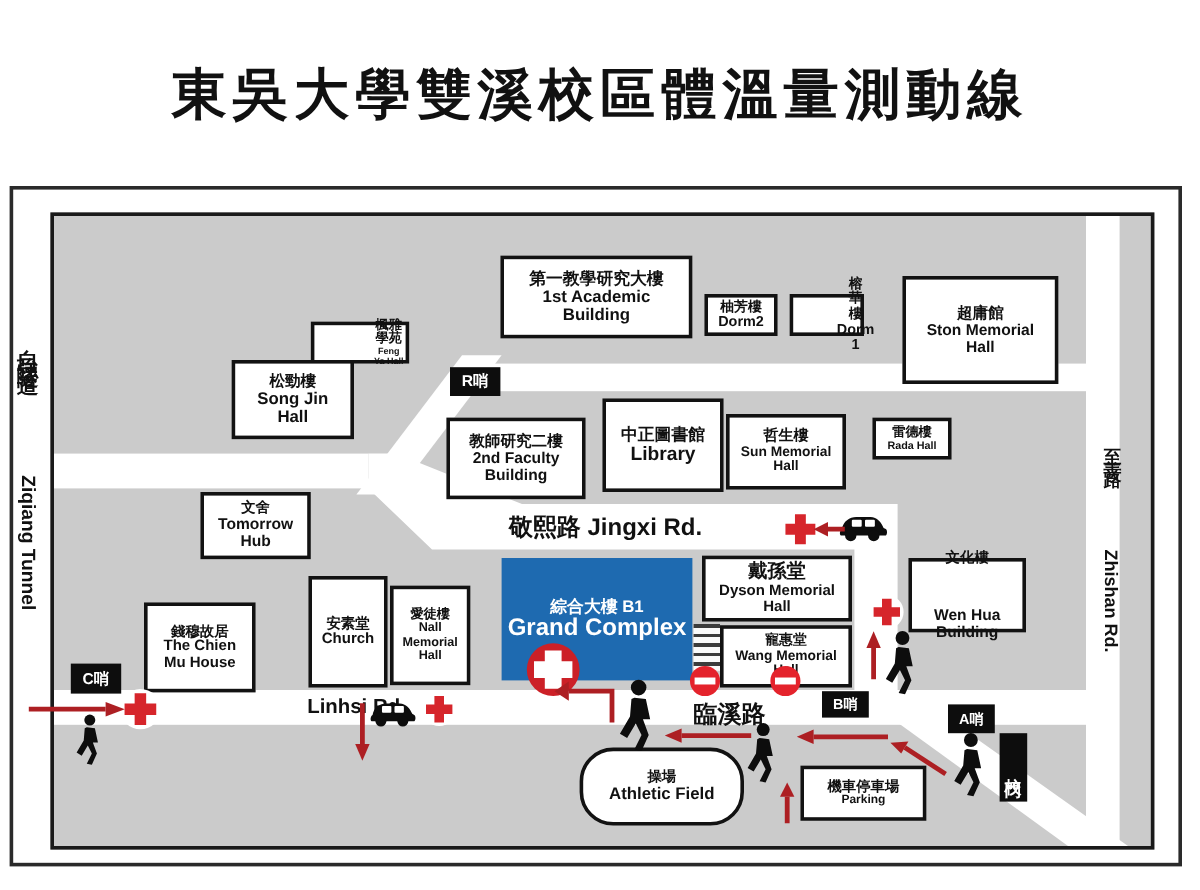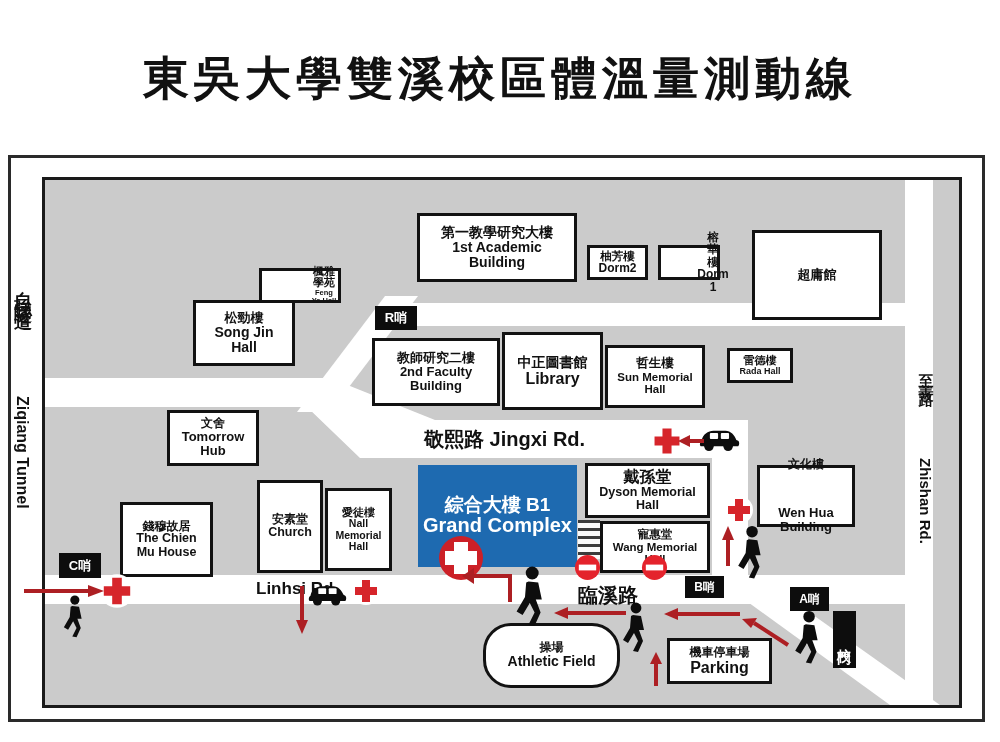--- a/index.html
+++ b/index.html
@@ -12,21 +12,21 @@
   .map-inner{position:absolute;left:42px;top:177px;width:914px;height:525px;
          border:3px solid #1a1a1a;background:#cbcbcb;}
   .roads{position:absolute;left:0;top:0;width:914px;height:525px;}
   
   .bldg{position:absolute;box-sizing:border-box;background:#fff;border:3px solid #121212;
         display:flex;flex-direction:column;align-items:center;justify-content:center;
         text-align:center;font-weight:bold;line-height:1.08;z-index:4;}
   .bldg .zh{font-size:13px;}
   .bldg .en{font-size:13px;}
   .bldg.blue{background:#1e6ab0;border:none;color:#fff;}
-  .bldg.blue .zh{font-size:19px;}
+  .bldg.blue .zh{font-size:14px;}
   .bldg.blue .en{font-size:20px;}
   .bldg.rounded{border-radius:28px;}
   
   .post{position:absolute;box-sizing:border-box;background:#0d0d0d;color:#fff;font-weight:bold;
         font-size:13px;display:flex;align-items:center;justify-content:center;z-index:6;}
   .post.vert{writing-mode:vertical-rl;text-orientation:upright;letter-spacing:3px;font-size:14px;}
   
   .roadlabel{position:absolute;font-weight:bold;z-index:5;white-space:nowrap;}
   .vtext-zh{position:absolute;writing-mode:vertical-rl;text-orientation:upright;
         font-weight:bold;z-index:5;}
@@ -88,23 +88,24 @@
     <div class="en" style="font-size:12px;">Dorm2</div>
   </div>
 
   <div class="bldg" style="left:658px;top:245px;width:62px;height:35px;padding-left:48px;">
     <div class="zh" style="font-size:11.5px;">榕華樓</div>
     <div class="en" style="font-size:12px;">Dorm 1</div>
   </div>
 
   <div class="bldg" style="left:752px;top:230px;width:130px;height:90px;">
     <div class="zh">超庸館</div>
-  </div>
-
-  <div class="bldg" style="left:372px;top:338px;width:128px;height:68px;">
+    <div class="en" style="width:112px;">Ston Memorial Hall</div>
+  </div>
+
+  <div class="bldg" style="left:372px;top:348px;width:116px;height:68px;">
     <div class="zh">教師研究二樓</div>
     <div class="en" style="width:86px;">2nd Faculty Building</div>
   </div>
 
   <div class="bldg" style="left:502px;top:332px;width:101px;height:78px;">
     <div class="zh" style="font-size:14px;">中正圖書館</div>
     <div class="en" style="font-size:16px;">Library</div>
   </div>
 
   <div class="bldg" style="left:605px;top:345px;width:100px;height:63px;">
@@ -158,21 +159,21 @@
   </div>
 
 
   <div class="bldg rounded" style="left:483px;top:623px;width:137px;height:65px;">
     <div class="zh" style="font-size:12px;">操場</div>
     <div class="en" style="font-size:14px;">Athletic Field</div>
   </div>
 
   <div class="bldg" style="left:667px;top:638px;width:105px;height:46px;">
     <div class="zh" style="font-size:12px;">機車停車場</div>
-    <div class="en" style="font-size:16px;">Parking</div>
+    <div class="en" style="font-size:10px;">Parking</div>
   </div>
 
   <div class="post" style="left:375px;top:306px;width:42px;height:24px;">R哨</div>
   <div class="post" style="left:59px;top:553px;width:42px;height:25px;">C哨</div>
   <div class="post" style="left:685px;top:576px;width:39px;height:22px;font-size:12px;">B哨</div>
   <div class="post" style="left:790px;top:587px;width:39px;height:24px;font-size:12px;">A哨</div>
   <div class="post vert" style="left:833px;top:611px;width:23px;height:57px;">校門</div>
 
   <div class="roadlabel" style="left:424px;top:426px;font-size:20px;">敬熙路 Jingxi Rd.</div>
   <div class="roadlabel" style="left:216px;top:579px;font-size:17px;margin-left:40px;">Linhsi Rd.</div>

